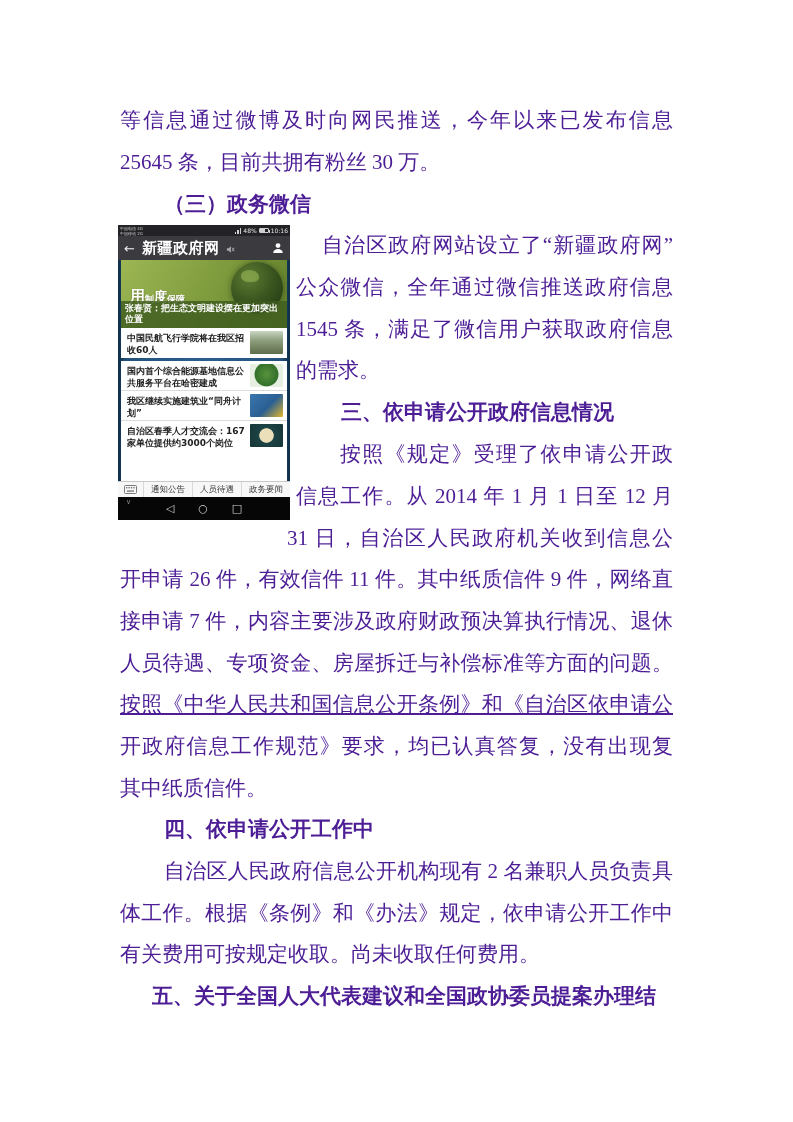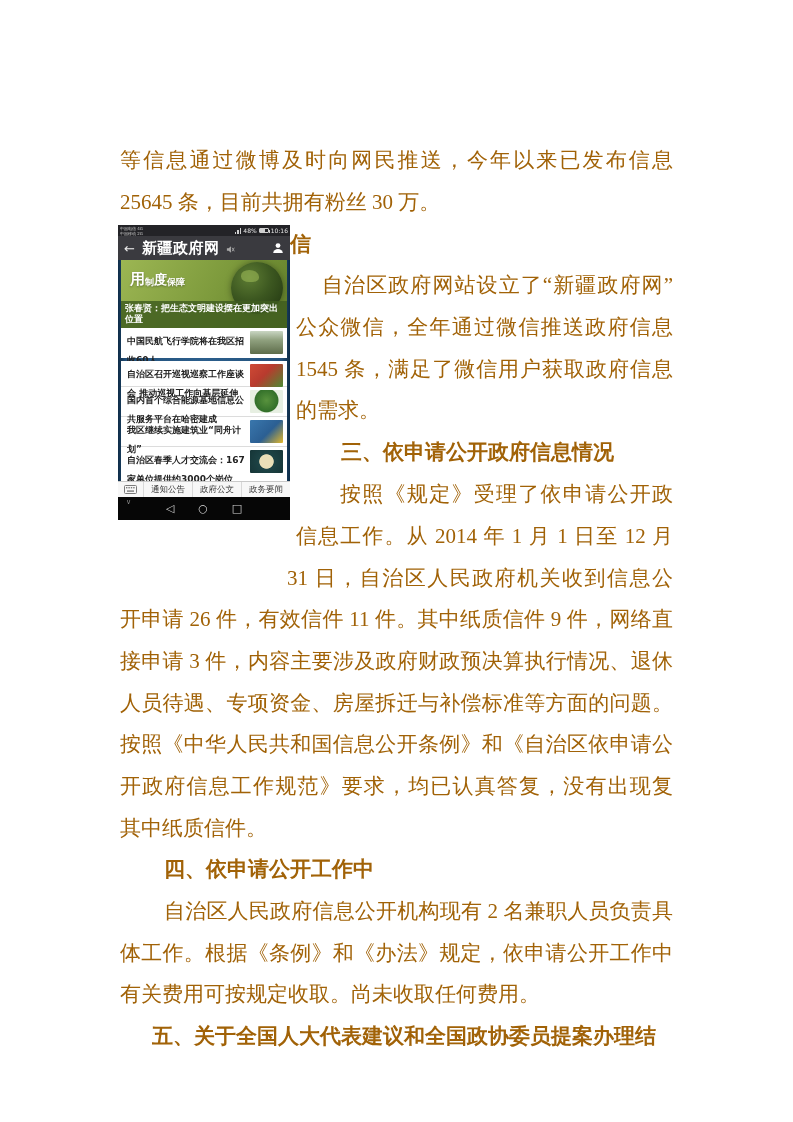--- a/index.html
+++ b/index.html
@@ -1,21 +1,21 @@
 <!DOCTYPE html>
 <html><head>
 <meta charset="utf-8">
 <style>
   * { margin:0; padding:0; box-sizing:border-box; }
   html,body { width:793px; height:1122px; background:#ffffff; }
   body { position:relative; font-family:"Liberation Serif","DejaVu Serif",serif; color:#141414; overflow:hidden; }
 
   
-  .ln { position:absolute; font-size:21px; line-height:30px; height:30px; color:#a16207;
-        font-family:"Liberation Serif","DejaVu Serif",serif; white-space:nowrap;margin-top:40px; }
+  .ln { position:absolute; font-size:21px; line-height:30px; height:30px; color:#4c1d95;
+        font-family:"Liberation Serif","DejaVu Serif",serif; white-space:nowrap; }
   .j  { white-space:normal; text-align:justify; text-align-last:justify; overflow:hidden; }
   .b  { font-family:"Liberation Sans","DejaVu Sans",sans-serif; font-weight:700; }
 
   
   .phone { position:absolute; left:118px; top:225px; width:172px; height:295px;
            overflow:hidden; font-family:"DejaVu Sans","Liberation Sans",sans-serif; }
 
   .p-status { position:absolute; left:0; top:0; right:0; height:11px; background:#232327;
               display:flex; align-items:center; justify-content:space-between; padding:0 2px; }
   .carrier { font-size:4px; line-height:5px; color:#c8c8c8; }
@@ -35,29 +35,29 @@
   .p-body { position:absolute; left:0; top:35px; right:0; bottom:0;
             background:linear-gradient(90deg,#0e2c47 0%,#24527c 5%,#2b5e8c 50%,#24527c 95%,#0e2c47 100%); }
 
   .banner { position:absolute; left:3px; right:3px; top:0; height:68px; overflow:hidden;
             background:linear-gradient(120deg,#9cb653 0%,#7d9a3c 55%,#5f7d29 100%); }
   .globe { position:absolute; right:4px; top:2px; width:52px; height:52px; border-radius:50%;
            background:radial-gradient(circle at 35% 30%, #5d7c33 0%, #3c5720 45%, #1f330f 100%);
            box-shadow:0 0 6px rgba(0,0,0,.35); }
   .globe::after { content:""; position:absolute; left:10px; top:8px; width:18px; height:12px;
                   border-radius:50% 60% 40% 50%; background:rgba(160,190,90,.55); }
-  .slogan { position:absolute; left:9px; top:9px; color:#ffffff; text-shadow:0 1px 2px rgba(0,0,0,.35);
+  .slogan { position:absolute; left:9px; top:26px; color:#ffffff; text-shadow:0 1px 2px rgba(0,0,0,.35);
             font-family:"DejaVu Sans","Liberation Sans",sans-serif; font-weight:700; }
   .sl-big { font-size:15px; } .sl-small { font-size:9px; vertical-align:-1px; } .sl-mid { font-size:13px; }
   .caption { position:absolute; left:0; right:0; bottom:0; background:rgba(62,92,30,.82);
              color:#ffffff; font-size:9px; font-weight:700; line-height:11px; padding:2px 4px 3px; }
 
   .card { position:absolute; left:3px; right:3px; background:#ffffff; }
   .news-item { position:relative; border-bottom:1px solid #dcdcdc; padding:4px 42px 3px 6px;
-               color:#222222; font-size:9px; font-weight:700; line-height:19px; }
+               color:#222222; font-size:9px; font-weight:700; line-height:12px; }
   .news-item:last-child { border-bottom:none; }
   .thumb { position:absolute; right:4px; top:3px; width:33px; height:23px; border-radius:1px; }
   .th1 { background:linear-gradient(180deg,#c9d6c3 0%,#8fa07e 40%,#5d6c4a 100%); }
   .th2 { background:linear-gradient(135deg,#cf4a35 0%,#b83b2e 45%,#4d8a33 100%); }
   .th3 { background:radial-gradient(circle at 50% 45%, #58923d 0%, #33702a 55%, #e7efe2 60%); }
   .th4 { background:linear-gradient(135deg,#3a77ad 0%,#2b5f93 55%,#e3b82b 100%); }
   .th5 { background:radial-gradient(circle at 50% 50%, #eadfb8 0%, #eadfb8 34%, #1d4345 38%, #163537 100%); }
 
   .tab-bar { position:absolute; left:0; right:0; top:221px; height:16px; background:#f7f7f7;
              border-top:1px solid #c9c9c9; display:flex; align-items:stretch; }
@@ -82,23 +82,23 @@
   <div class="ln j" style="top:230px;left:322px;width:351px;">自治区政府网站设立了“新疆政府网”</div>
   <div class="ln j" style="top:272px;left:296px;width:377px;">公众微信，全年通过微信推送政府信息</div>
   <div class="ln j" style="top:314px;left:296px;width:377px;">1545 条，满足了微信用户获取政府信息</div>
   <div class="ln" style="top:355px;left:296px;">的需求。</div>
   <div class="ln b" style="top:397px;left:341px;">三、依申请公开政府信息情况</div>
   <div class="ln j" style="top:439px;left:340px;width:333px;">按照《规定》受理了依申请公开政府</div>
   <div class="ln j" style="top:481px;left:296px;width:377px;">信息工作。从 2014 年 1 月 1 日至 12 月</div>
   <div class="ln j" style="top:523px;left:287px;width:386px;">31 日，自治区人民政府机关收到信息公</div>
 
   <div class="ln j" style="top:564px;left:120px;width:553px;">开申请 26 件，有效信件 11 件。其中纸质信件 9 件，网络直</div>
-  <div class="ln j" style="top:606px;left:120px;width:553px;">接申请 3 件，内容主要涉及政府财政预决算执行情况、退休</div>
+  <div class="ln j" style="top:606px;left:120px;width:553px;">接申请 7 件，内容主要涉及政府财政预决算执行情况、退休</div>
   <div class="ln j" style="top:648px;left:120px;width:553px;">人员待遇、专项资金、房屋拆迁与补偿标准等方面的问题。</div>
-  <div class="ln j" style="top:689px;left:120px;width:553px;">按照《中华人民共和国信息公开条例》和《自治区依申请公</div>
+  <div class="ln j" style="top:689px;left:120px;width:553px;text-decoration:underline;">按照《中华人民共和国信息公开条例》和《自治区依申请公</div>
   <div class="ln j" style="top:731px;left:120px;width:553px;">开政府信息工作规范》要求，均已认真答复，没有出现复议、</div>
   <div class="ln" style="top:773px;left:120px;">其中纸质信件。</div>
 
   <div class="ln b" style="top:814px;left:164px;">四、依申请公开工作中</div>
   <div class="ln j" style="top:856px;left:164px;width:509px;">自治区人民政府信息公开机构现有 2 名兼职人员负责具</div>
   <div class="ln j" style="top:898px;left:120px;width:553px;">体工作。根据《条例》和《办法》规定，依申请公开工作中</div>
   <div class="ln" style="top:939px;left:120px;">有关费用可按规定收取。尚未收取任何费用。</div>
   <div class="ln b" style="top:981px;left:152px;">五、关于全国人大代表建议和全国政协委员提案办理结</div>
 </div>
 
@@ -151,24 +151,20 @@
     </div>
 
     <div class="card" style="top:68px;height:30px;">
       <div class="news-item">
         <span>中国民航飞行学院将在我区招收60人</span>
         <span class="thumb th1"></span>
       </div>
     </div>
 
     <div class="card" style="top:101px;height:120px;">
-      <div class="news-item" style="height:26px;">
-        <span>自治区召开巡视巡察工作座谈会 推动巡视工作向基层延伸</span>
-        <span class="thumb th2"></span>
-      </div>
       <div class="news-item" style="height:30px;">
         <span>国内首个综合能源基地信息公共服务平台在哈密建成</span>
         <span class="thumb th3"></span>
       </div>
       <div class="news-item" style="height:30px;">
         <span>我区继续实施建筑业“同舟计划”</span>
         <span class="thumb th4"></span>
       </div>
       <div class="news-item" style="height:34px;">
         <span>自治区春季人才交流会：167家单位提供约3000个岗位</span>
@@ -181,21 +177,21 @@
         <svg width="13" height="9" viewBox="0 0 13 9">
             <rect x="0.5" y="0.5" width="12" height="8" rx="1" fill="none" stroke="#7a7a7a"></rect>
             <rect x="2" y="2" width="1.4" height="1.4" fill="#7a7a7a"></rect>
             <rect x="4.4" y="2" width="1.4" height="1.4" fill="#7a7a7a"></rect>
             <rect x="6.8" y="2" width="1.4" height="1.4" fill="#7a7a7a"></rect>
             <rect x="9.2" y="2" width="1.4" height="1.4" fill="#7a7a7a"></rect>
             <rect x="3" y="5.4" width="7" height="1.4" fill="#7a7a7a"></rect>
           </svg>
       </div>
       <div class="tab">通知公告</div>
-      <div class="tab">政府公文</div>
+      <div class="tab">人员待遇</div>
       <div class="tab">政务要闻</div>
     </div>
 
     <div class="nav-bar">
       <span class="nav-collapse">∨</span>
       <span>◁</span>
       <span>○</span>
       <span>□</span>
     </div>
 

